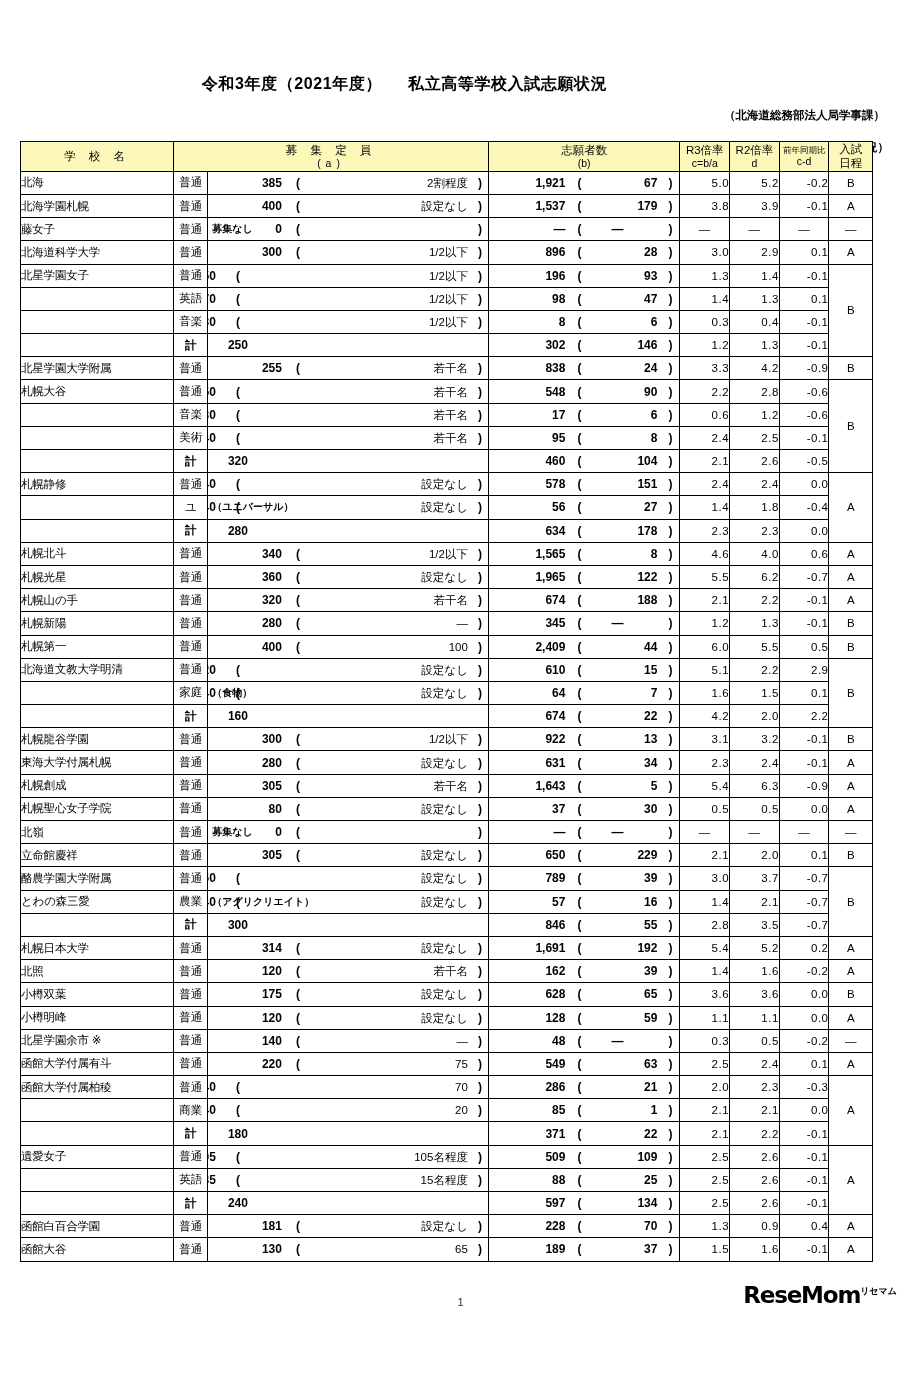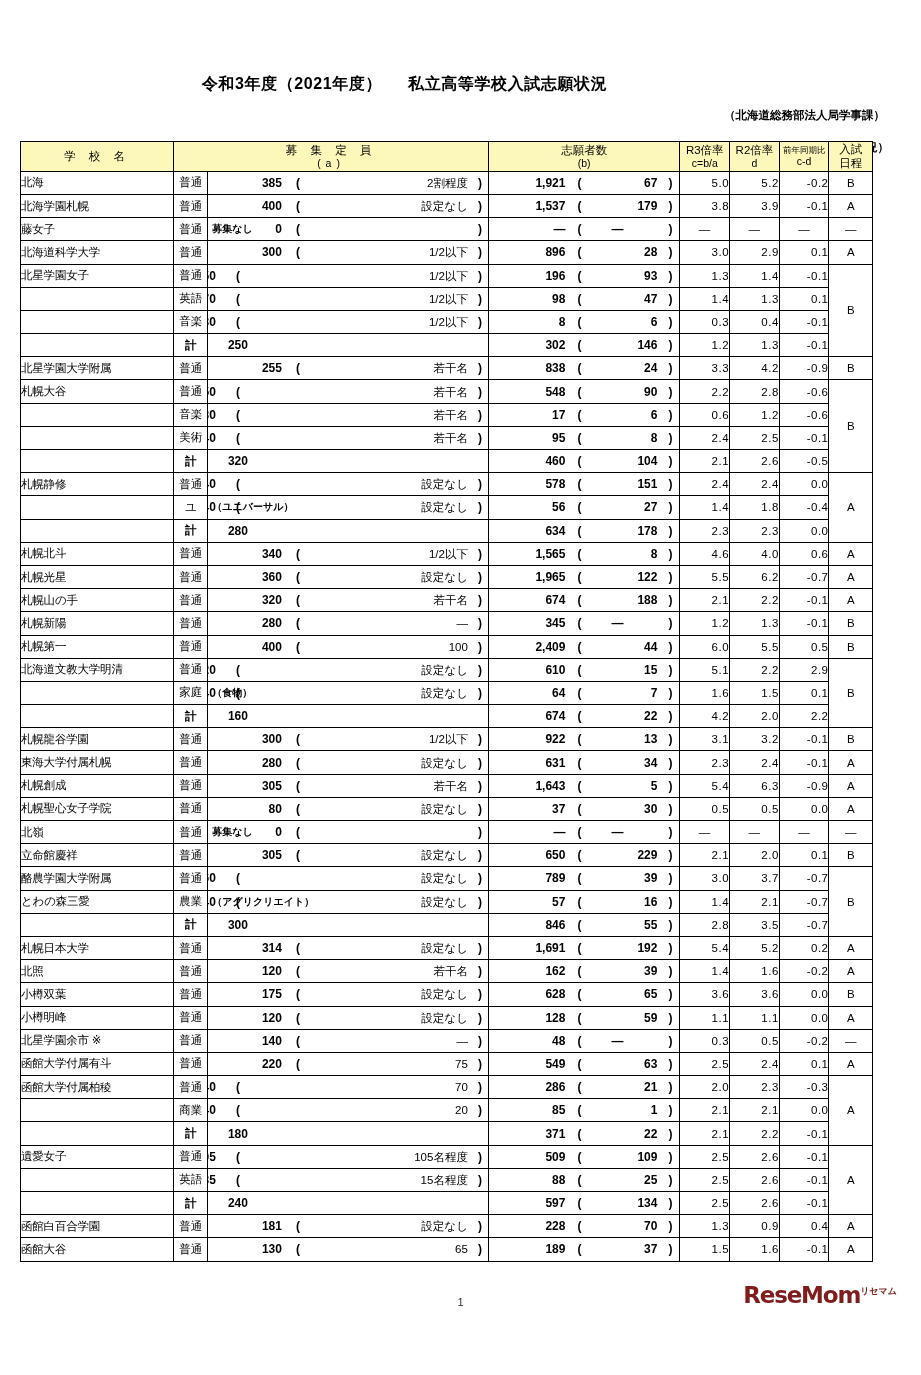--- a/index.html
+++ b/index.html
@@ -180,21 +180,21 @@
     width: 921px;
     text-align: center;
     font-size: 11px;
     color: #333;
   }
   .logo {
     position: absolute;
     right: 24px; top: 1282px;
     font-size: 23px;
     font-weight: bold;
-    color: #7f1d1d;
+    color: #000000;
     letter-spacing: -1.2px;
     font-family: "DejaVu Sans", sans-serif;
   }
   .logo .tm {
     font-size: 9px;
     vertical-align: super;
     letter-spacing: 0;
   }
 </style>
 </head>

